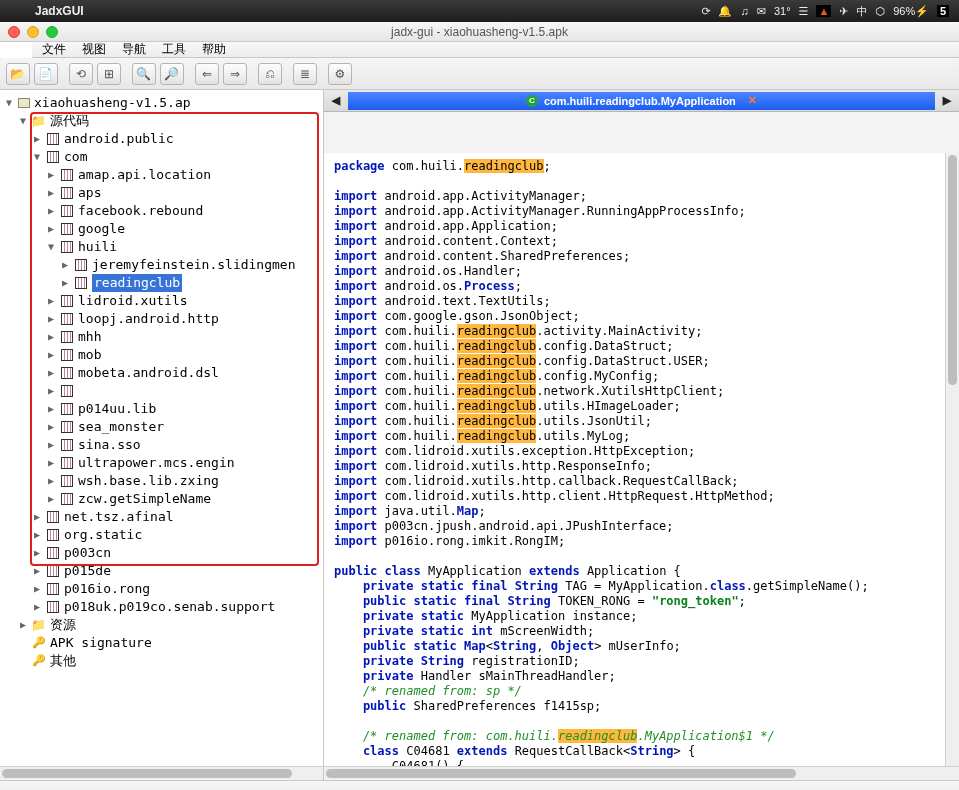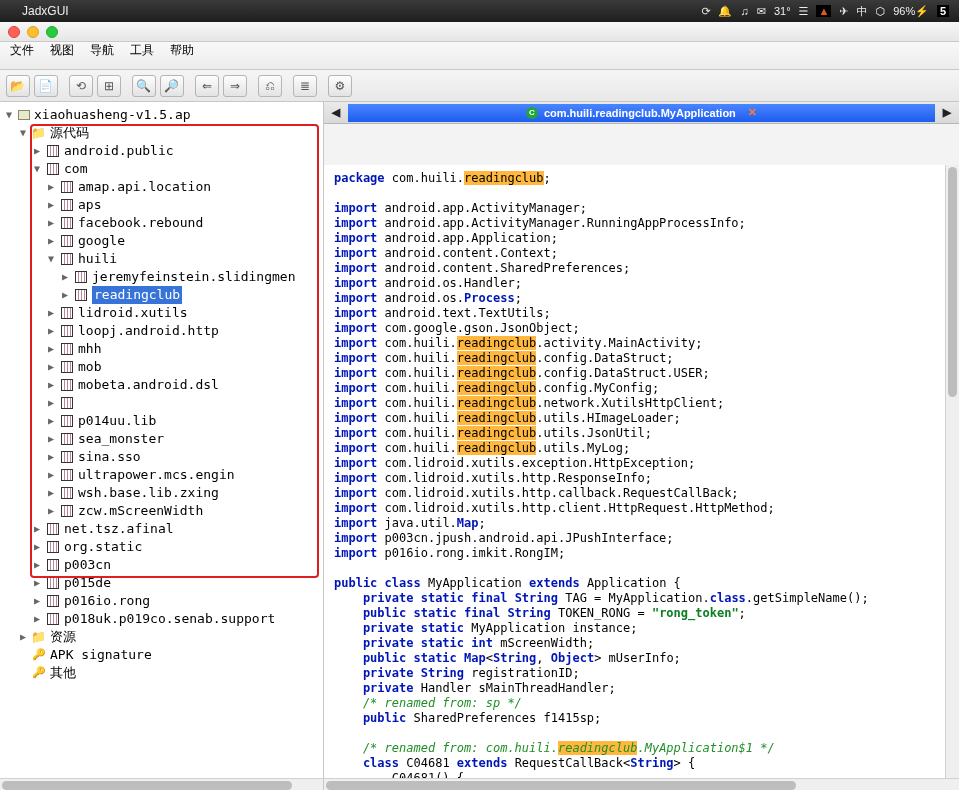--- a/index.html
+++ b/index.html
@@ -1,32 +1,32 @@
 <!DOCTYPE html>
 <html><head>
   <meta charset="utf-8">
   <style>
     * { margin: 0; padding: 0; box-sizing: border-box; }
     body { font-family: -apple-system, "Lucida Grande", sans-serif; font-size: 11px; background: #ececec; width: 959px; height: 790px; overflow: hidden; }
 
     .mac-menubar { height: 22px; background: linear-gradient(#3a3a3a, #1e1e1e); color: #eee; display: flex; align-items: center; padding: 0 10px; font-size: 12px; }
     .mac-menubar .apple { font-size: 13px; margin-right: 12px; }
-    .mac-menubar .app-name { font-weight: 400; }
+    .mac-menubar .app-name { font-weight: 700; margin-left: 13px; }
     .mac-menubar .right { margin-left: auto; display: flex; gap: 8px; align-items: center; font-size: 11px; }
     .mac-menubar .right span { display: inline-flex; align-items: center; }
 
     .window { background: #fff; }
     .traffic { height: 20px; background: linear-gradient(#f7f7f7, #e6e6e6); display: flex; align-items: center; padding-left: 8px; gap: 7px; position: relative; border-bottom: 1px solid #c9c9c9; }
     .traffic .dot { width: 12px; height: 12px; border-radius: 50%; }
     .traffic .red { background: #ff5f57; border: 1px solid #e1423a; }
     .traffic .yellow { background: #ffbd2e; border: 1px solid #dea023; }
     .traffic .green { background: #28c840; border: 1px solid #1dae2f; }
     .traffic .title { position: absolute; left: 0; right: 0; text-align: center; color: #555; font-size: 12px; }
 
-    .app-menu { height: 28px; background: linear-gradient(#f9f9f9, #ececec); border-bottom: 1px solid #c7c7c7; display: flex; align-items: flex-start; padding: 0 10px; gap: 16px; font-size: 12px; color: #000; }
+    .app-menu { height: 16px; background: linear-gradient(#f9f9f9, #ececec); border-bottom: 1px solid #c7c7c7; display: flex; align-items: center; padding: 0 10px; gap: 16px; font-size: 12px; color: #000; margin-left: 32px; }
     .app-menu span { cursor: default; }
 
     .toolbar { height: 32px; background: linear-gradient(#f5f5f5, #e8e8e8); border-bottom: 1px solid #c7c7c7; display: flex; align-items: center; padding: 0 6px; gap: 4px; }
     .toolbar .btn { width: 24px; height: 22px; border: 1px solid #b5b5b5; background: linear-gradient(#fdfdfd, #e3e3e3); border-radius: 3px; display: inline-flex; align-items: center; justify-content: center; font-size: 12px; color: #555; }
     .toolbar .sep { width: 3px; }
 
     .main { display: flex; height: 676px; }
     .sidebar { width: 324px; background: #fff; border-right: 1px solid #c7c7c7; overflow: hidden; position: relative; }
     .tree { font-family: Consolas, Menlo, monospace; font-size: 13px; line-height: 18px; padding: 4px 0 0 4px; color: #000; }
     .tree-row { display: flex; align-items: center; gap: 4px; white-space: nowrap; }
@@ -89,20 +89,21 @@
     <span><span>96%</span> ⚡</span>
     <span style="background:#000;color:#fff;padding:0 3px;font-weight:700;">5</span>
   </div>
 </div>
 
 <div class="window">
   <div class="traffic">
     <div class="dot red"></div>
     <div class="dot yellow"></div>
     <div class="dot green"></div>
+    <div class="title">jadx-gui - xiaohuasheng-v1.5.apk</div>
   </div>
 
   <div class="app-menu">
     <span>文件</span>
     <span>视图</span>
     <span>导航</span>
     <span>工具</span>
     <span>帮助</span>
   </div>
 
@@ -235,21 +236,21 @@
             <span>ultrapower.mcs.engin</span>
           </div>
         <div class="tree-row pad3">
             <span class="exp">▶</span>
             <span class="ico pkg"></span>
             <span>wsh.base.lib.zxing</span>
           </div>
         <div class="tree-row pad3">
             <span class="exp">▶</span>
             <span class="ico pkg"></span>
-            <span>zcw.mScreenWidth</span>
+            <span>zcw.getSimpleName</span>
           </div>
         <div class="tree-row pad2">
             <span class="exp">▶</span>
             <span class="ico pkg"></span>
             <span>net.tsz.afinal</span>
           </div>
         <div class="tree-row pad2">
             <span class="exp">▶</span>
             <span class="ico pkg"></span>
             <span>org.static</span>

